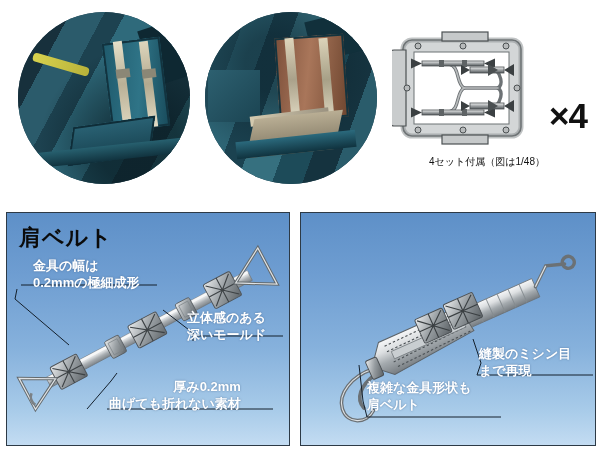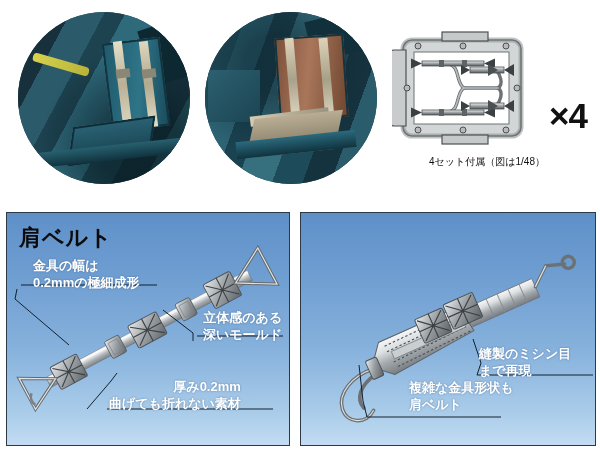--- a/index.html
+++ b/index.html
@@ -260,21 +260,21 @@
       <path class="lead" d="M14,72 L150,72"></path>
     </svg>
 
     <div class="ptitle">肩ベルト</div>
 
     <div class="note" style="left:26px;top:44px;">
       <div>金具の幅は</div>
       <div>0.2mmの極細成形</div>
     </div>
 
-    <div class="note" style="left:196px;top:96px;text-align:right;">
+    <div class="note" style="left:180px;top:96px;">
       <div>立体感のある</div>
       <div>深いモールド</div>
     </div>
 
     <div class="note" style="left:102px;top:165px;text-align:right;">
       <div>厚み0.2mm</div>
       <div>曲げても折れない素材</div>
     </div>
   </div>
 
@@ -341,19 +341,19 @@
       <path class="lead" d="M58,152 L62,188 L66,204"></path>
       <path class="lead" d="M66,204 L200,204"></path>
     </svg>
 
 
     <div class="note" style="left:178px;top:124px;margin-top:8px;">
       <div>縫製のミシン目</div>
       <div>まで再現</div>
     </div>
 
-    <div class="note" style="left:66px;top:166px;margin-left:42px;">
+    <div class="note" style="left:66px;top:166px;">
       <div>複雑な金具形状も</div>
       <div>肩ベルト</div>
     </div>
   </div>
 
 </div>
 
 </body></html>

